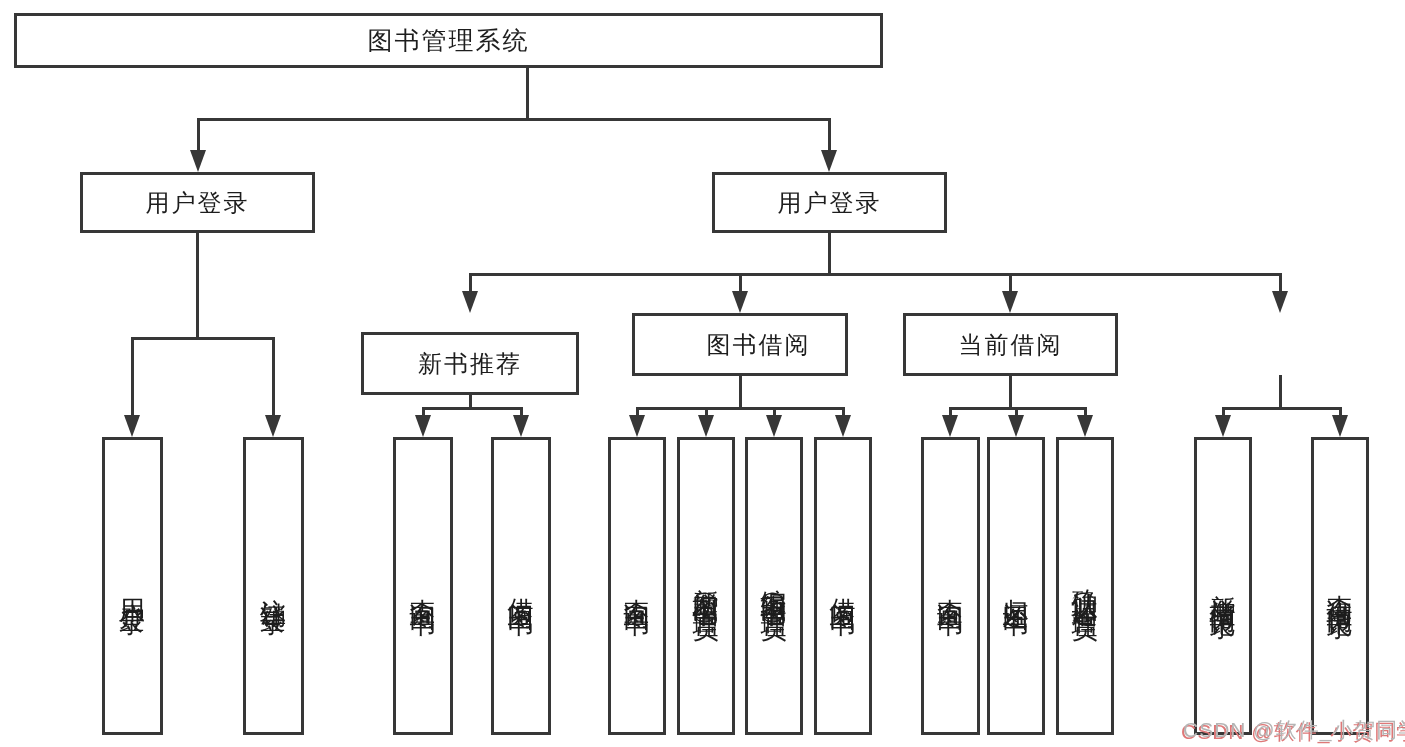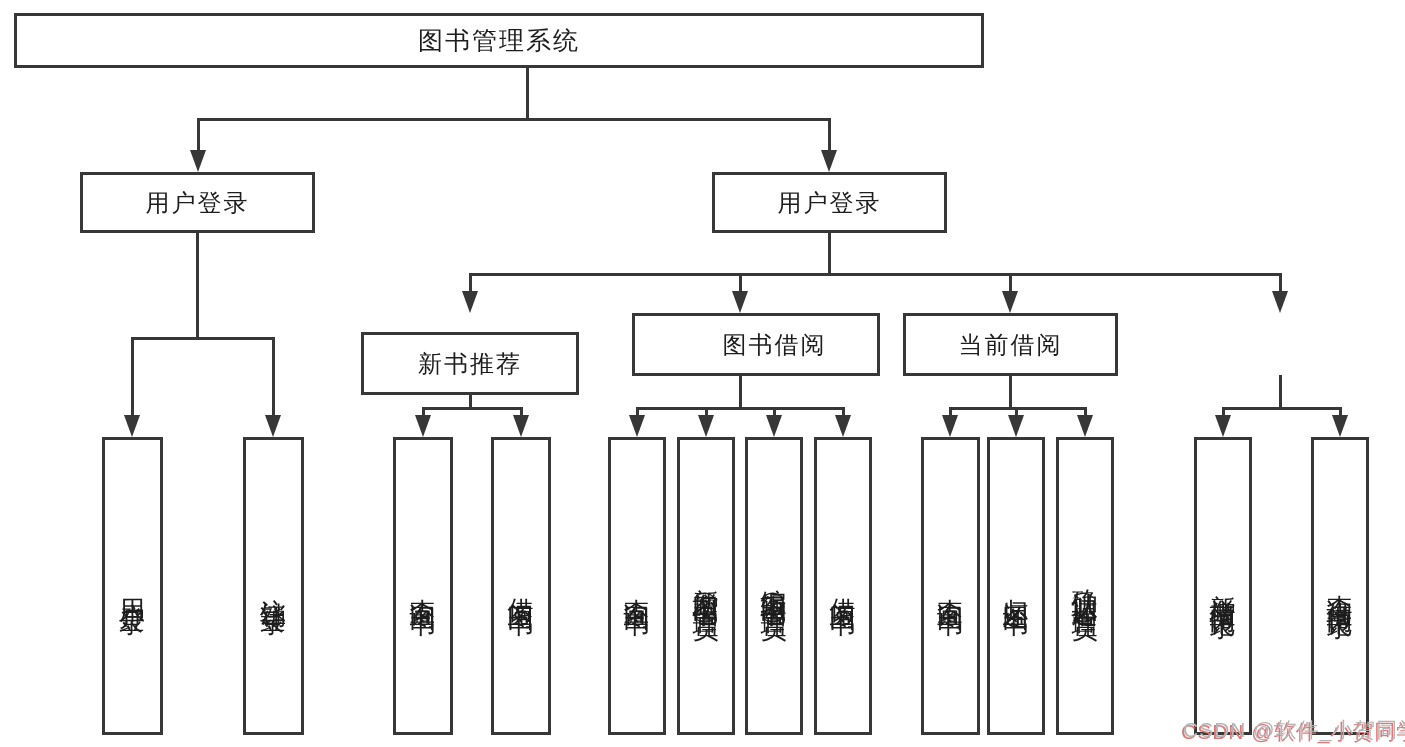--- a/index.html
+++ b/index.html
@@ -63,21 +63,21 @@
     text-shadow: -2px 2px 0 var(--watermark-red);
     white-space: nowrap;
     z-index: 5;
   }
 </style>
 </head>
 <body>
 
 <div class="canvas">
 
-  <div class="box root" style="left:14px; top:13px; width:970px; height:55px;">
+  <div class="box root" style="left:14px; top:13px; width:869px; height:55px;">
     <span class="hlabel">图书管理系统</span>
   </div>
 
   <div class="vl" style="left:526px; top:68px; height:50px;"></div>
   <div class="hl" style="left:197px; top:118px; width:633px;"></div>
   <div class="vl" style="left:197px; top:118px; height:36px;"></div>
   <div class="ah" style="left:190px; top:150px;"></div>
   <div class="vl" style="left:828px; top:118px; height:36px;"></div>
   <div class="ah" style="left:821px; top:150px;"></div>
 
@@ -102,21 +102,21 @@
   <div class="vl" style="left:739px; top:273px; height:22px;"></div>
   <div class="ah" style="left:732px; top:291px;"></div>
   <div class="vl" style="left:1009px; top:273px; height:22px;"></div>
   <div class="ah" style="left:1002px; top:291px;"></div>
   <div class="vl" style="left:1279px; top:273px; height:22px;"></div>
   <div class="ah" style="left:1272px; top:291px;"></div>
 
   <div class="box" style="left:361px; top:332px; width:218px; height:63px;">
     <span class="hlabel">新书推荐</span>
   </div>
-  <div class="box" style="left:632px; top:313px; width:248px; height:63px;padding-left:37px;">
+  <div class="box" style="left:632px; top:313px; width:216px; height:63px;padding-left:37px;">
     <span class="hlabel">图书借阅</span>
   </div>
   <div class="box" style="left:903px; top:313px; width:215px; height:63px;">
     <span class="hlabel">当前借阅</span>
   </div>
 
   <div class="vl" style="left:469px; top:375px; height:34px;"></div>
   <div class="hl" style="left:422px; top:407px; width:101px;"></div>
   <div class="vl" style="left:422px; top:407px; height:14px;"></div>
   <div class="ah" style="left:415px; top:415px;"></div>

